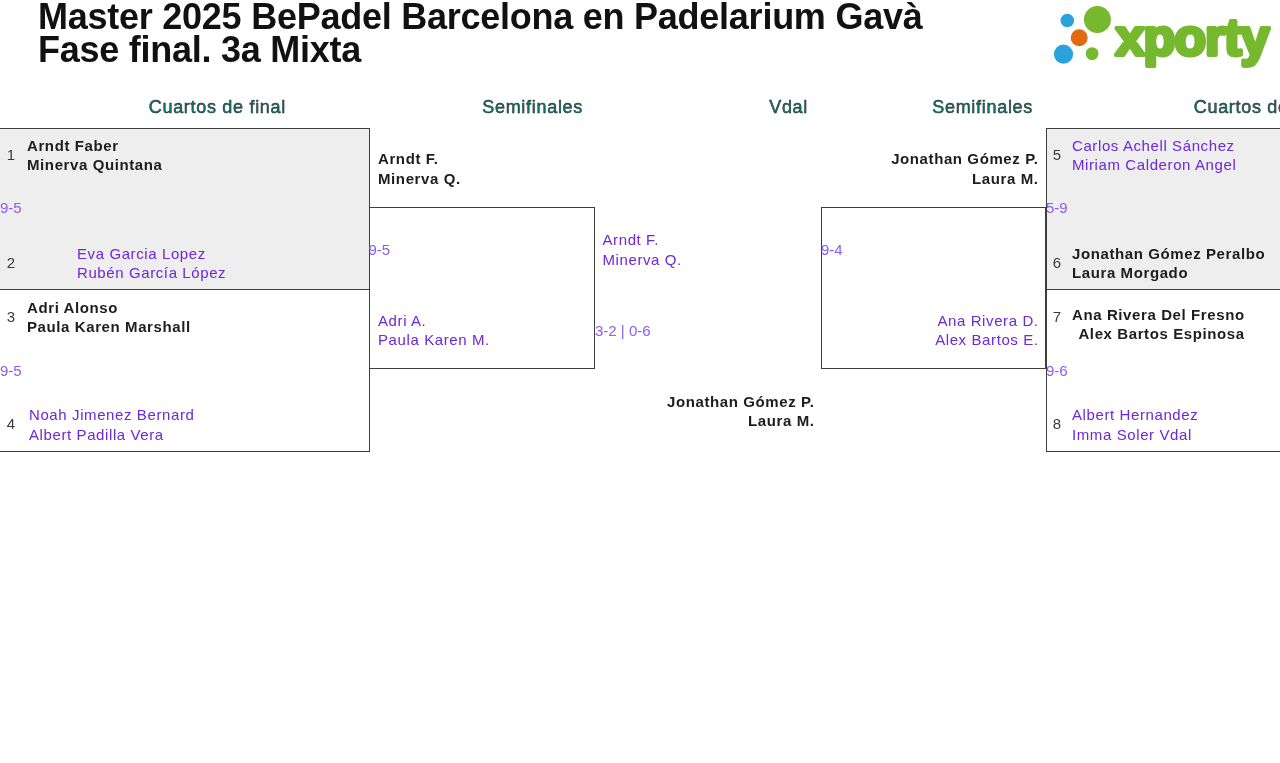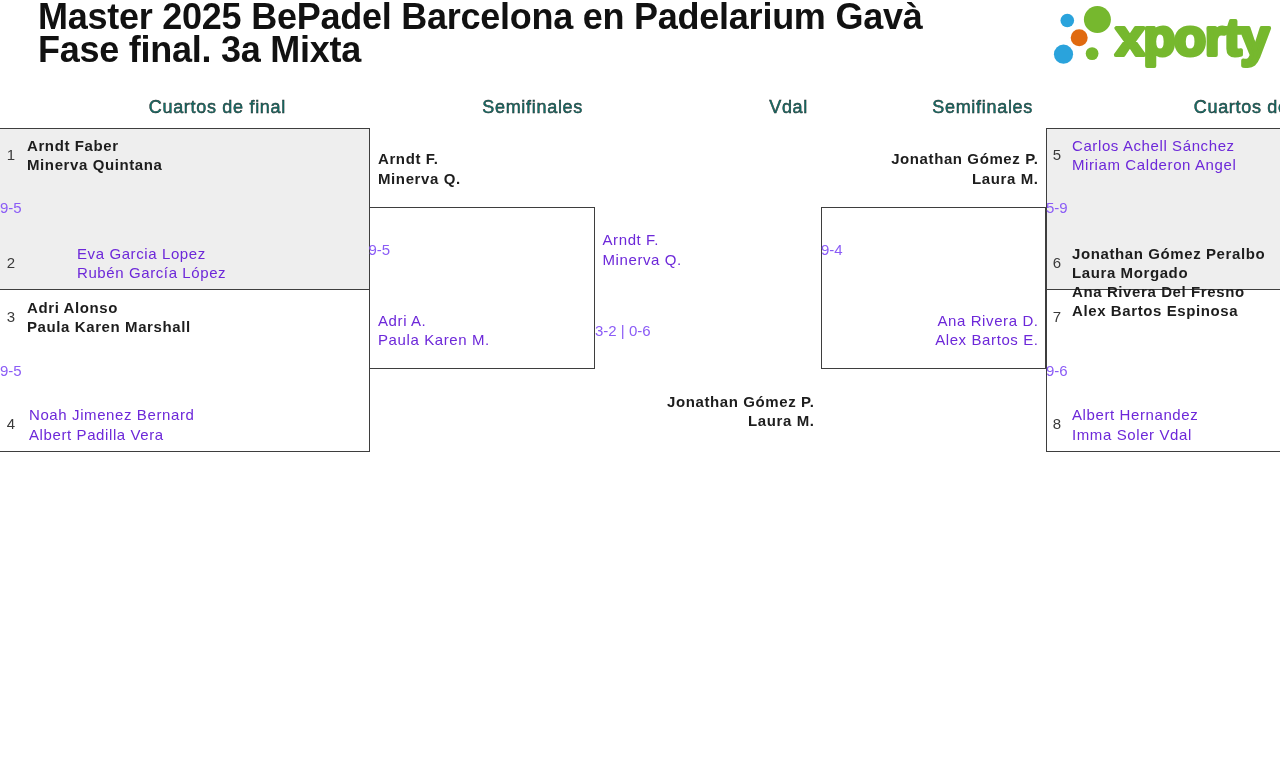--- a/index.html
+++ b/index.html
@@ -69,16 +69,16 @@
 <div class="abs box grey" style="left:1046px;top:128px;width:370px;height:162px;"></div>
 <div class="abs box" style="left:1046px;top:289px;width:370px;height:163px;"></div>
 
 <div class="abs seed" style="left:1046px;top:145.3px;">5</div>
 <div class="abs nm" style="left:1072px;top:135.8px;">Carlos Achell Sánchez<br>Miriam Calderon Angel</div>
 <div class="abs sc" style="left:1046px;top:198.3px;width:370px;">5-9</div>
 <div class="abs seed" style="left:1046px;top:252.8px;">6</div>
 <div class="abs nm b" style="left:1072px;top:243.6px;">Jonathan Gómez Peralbo<br>Laura Morgado</div>
 
 <div class="abs seed" style="left:1046px;top:307.3px;">7</div>
-<div class="abs nm b" style="left:1072px;top:282px;">Ana Rivera Del Fresno<br>Alex Bartos Espinosa</div>
+<div class="abs nm b" style="left:1072px;top:305px;text-align:right;">Ana Rivera Del Fresno<br>Alex Bartos Espinosa</div>
 <div class="abs sc" style="left:1046px;top:360.6px;width:370px;">9-6</div>
 <div class="abs seed" style="left:1046px;top:414.3px;">8</div>
 <div class="abs nm" style="left:1072px;top:405.1px;">Albert Hernandez<br>Imma Soler Vdal</div>
 
 </body></html>

